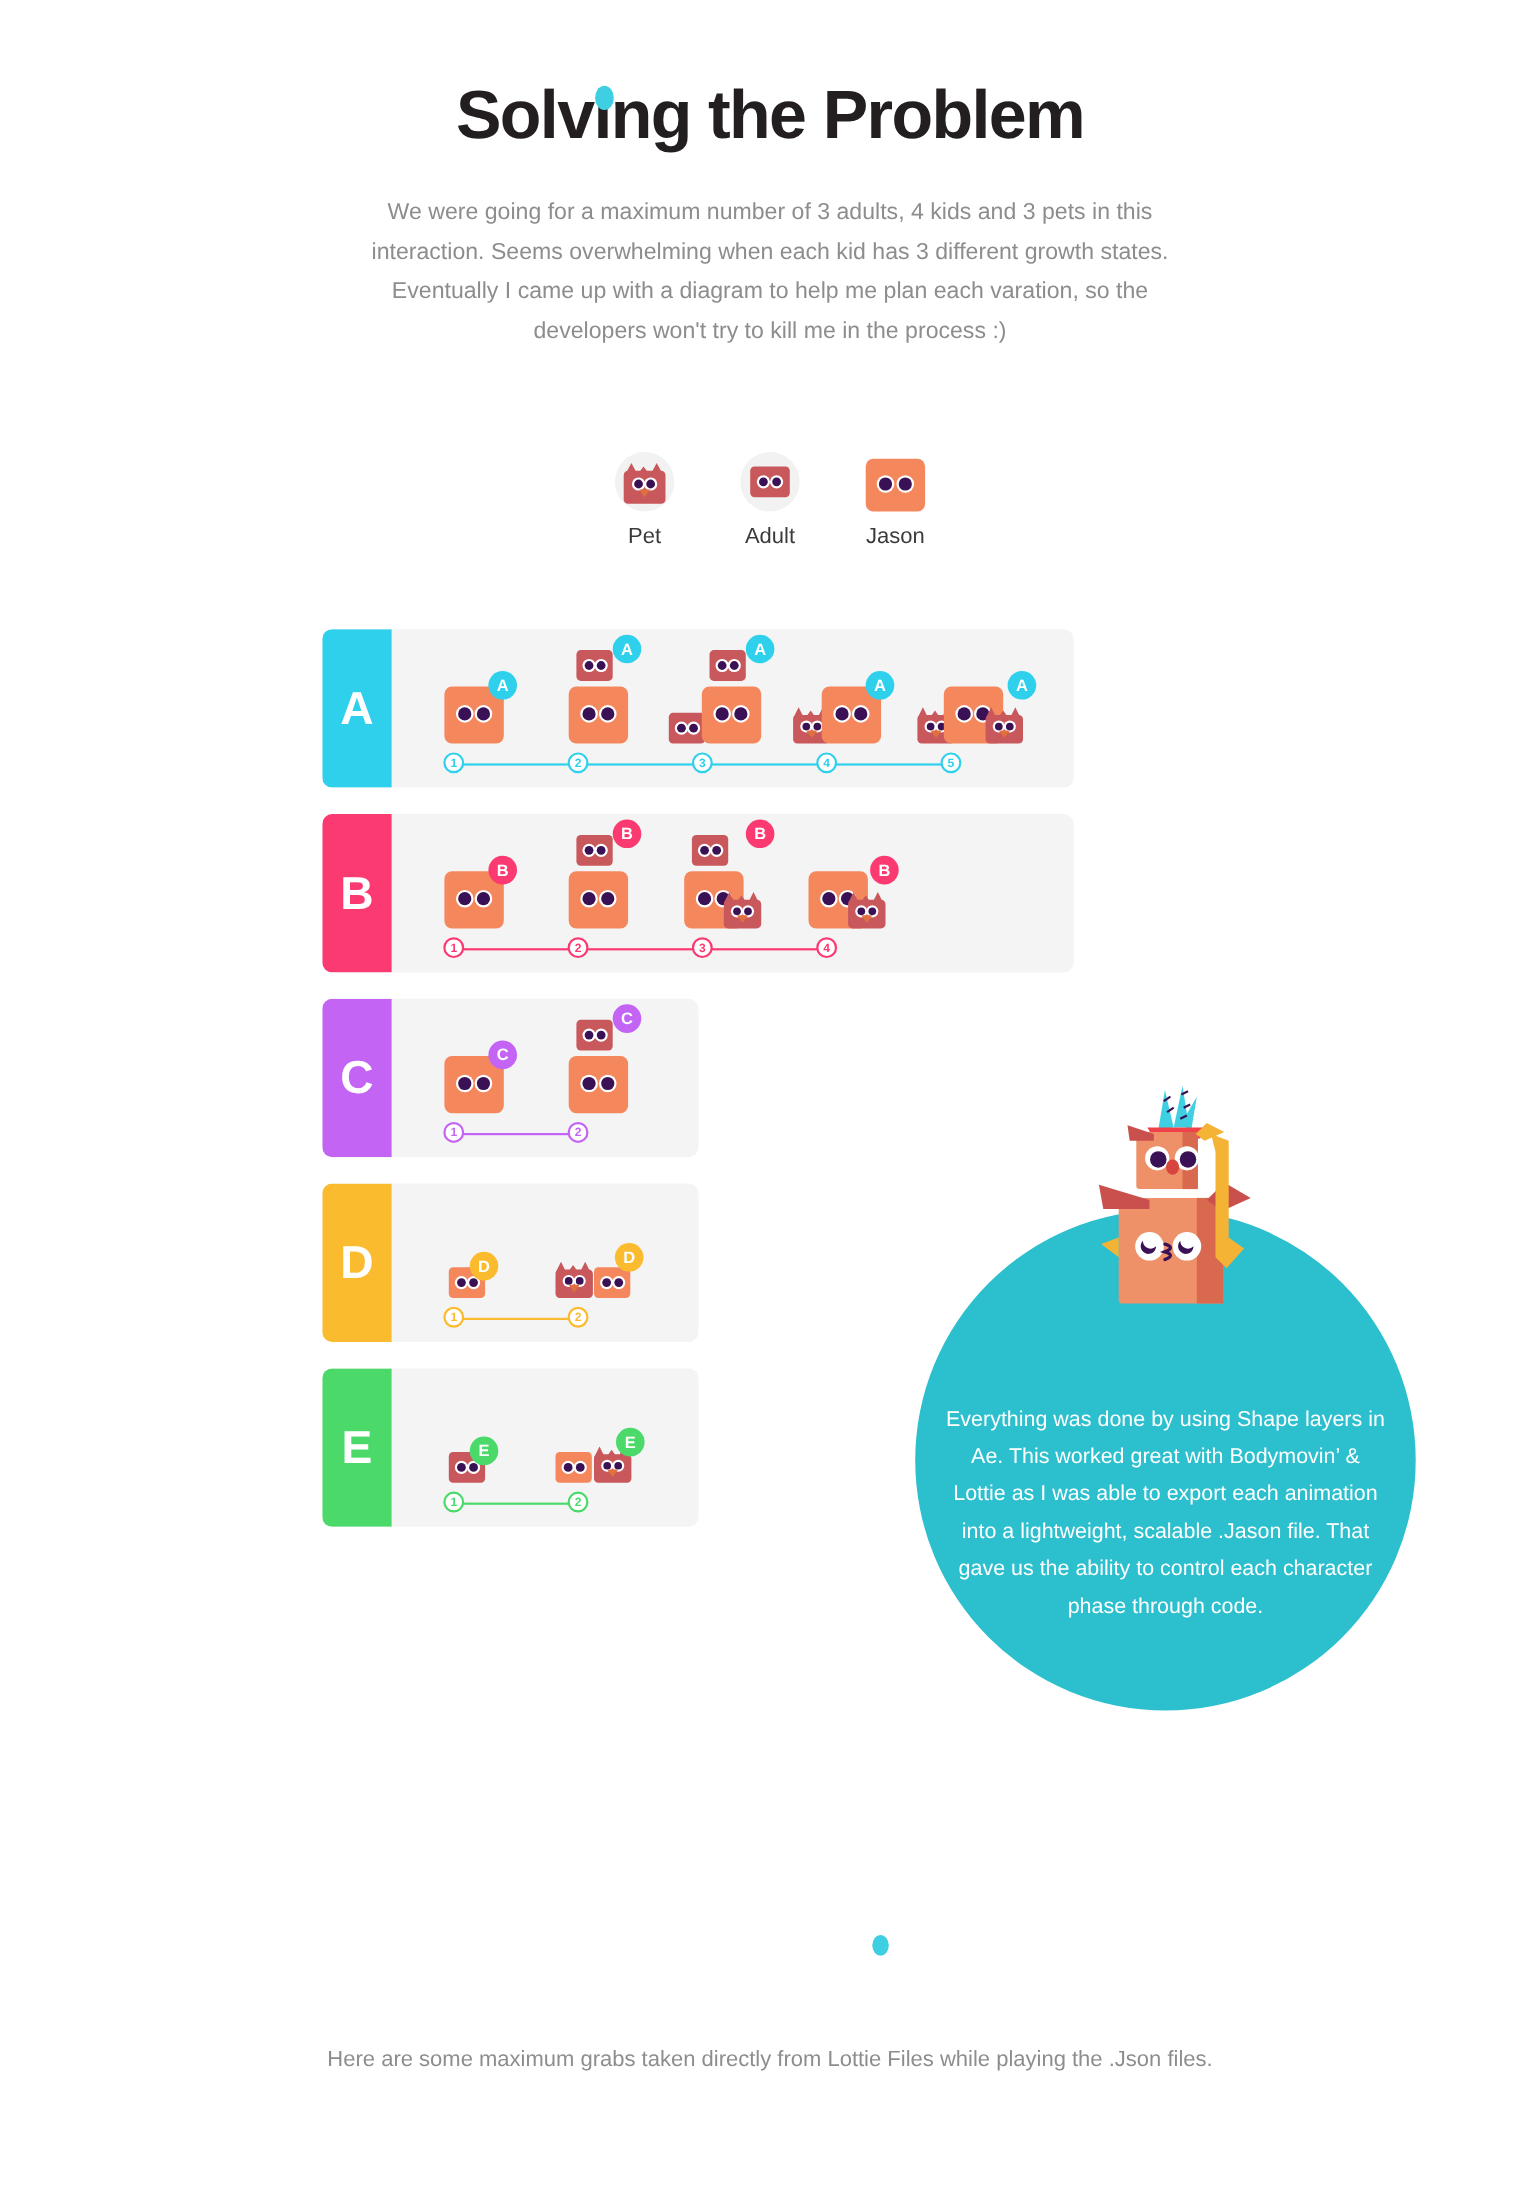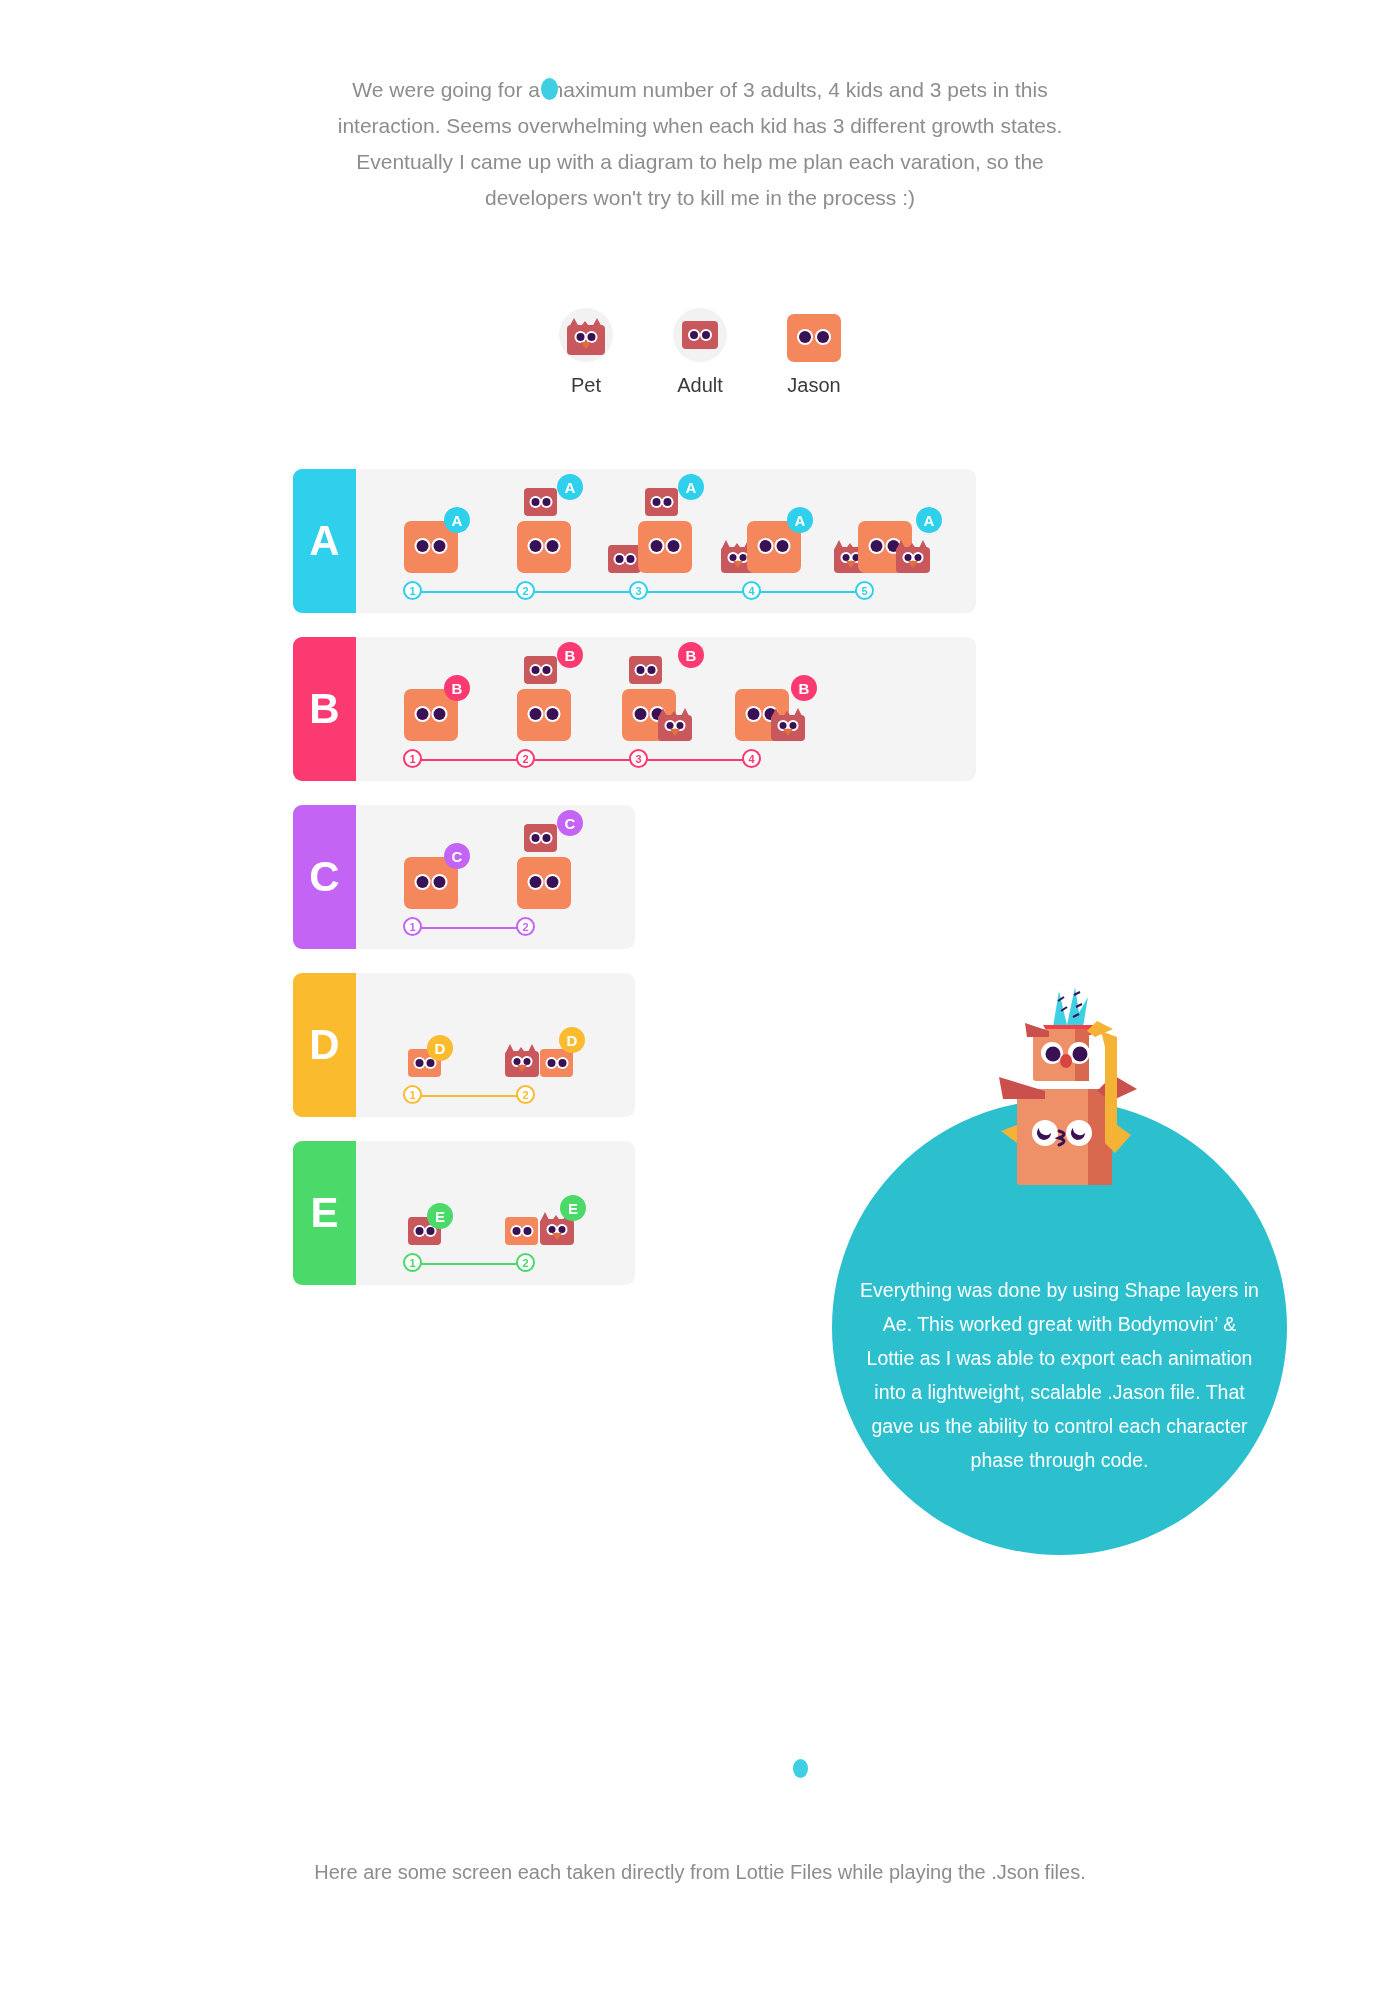--- a/index.html
+++ b/index.html
@@ -217,20 +217,21 @@
     font-size: 20px;
     line-height: 35px;
     color: #8d8d8d;
     font-weight: 300;
   }
 </style>
 </head>
 <body>
 
 <h1 class="page-title">
+  <span>Solving the Problem</span>
   <span class="title-dot"></span>
 </h1>
 
 <p class="intro-text">We were going for a maximum number of 3 adults, 4 kids and 3 pets in this interaction. Seems overwhelming when each kid has 3 different growth states. Eventually I came up with a diagram to help me plan each varation, so the developers won't try to kill me in the process :)</p>
 
 <div class="legend">
   <div class="legend-item">
     <div class="legend-art">
       <div class="legend-disc" style="width:54px;height:54px;bottom:0;"></div>
       <div class="crt" style="width:38px;height:40px;z-index:2;margin-bottom:7px;">
@@ -688,13 +689,13 @@
   <circle cx="90" cy="148" r="13" fill="#fff"></circle>
   <circle cx="124" cy="148" r="13" fill="#fff"></circle>
   <path d="M84 143 a7 7 0 1 0 12 5 a7 7 0 0 1 -12 -5" fill="#3B1155"></path>
   <path d="M118 143 a7 7 0 1 0 12 5 a7 7 0 0 1 -12 -5" fill="#3B1155"></path>
   <path d="M104 146 q10 3 0 7 q10 3 0 7" fill="none" stroke="#3B1155" stroke-width="3" stroke-linecap="round"></path>
 </svg>
 
 <div class="bottom-title">
   <span class="bottom-dot"></span>
 </div>
-<div class="bottom-text">Here are some screen each taken directly from Lottie Files while playing the .Json files.</div>
+<div class="bottom-text">Here are some maximum grabs taken directly from Lottie Files while playing the .Json files.</div>
 
 </body></html>

